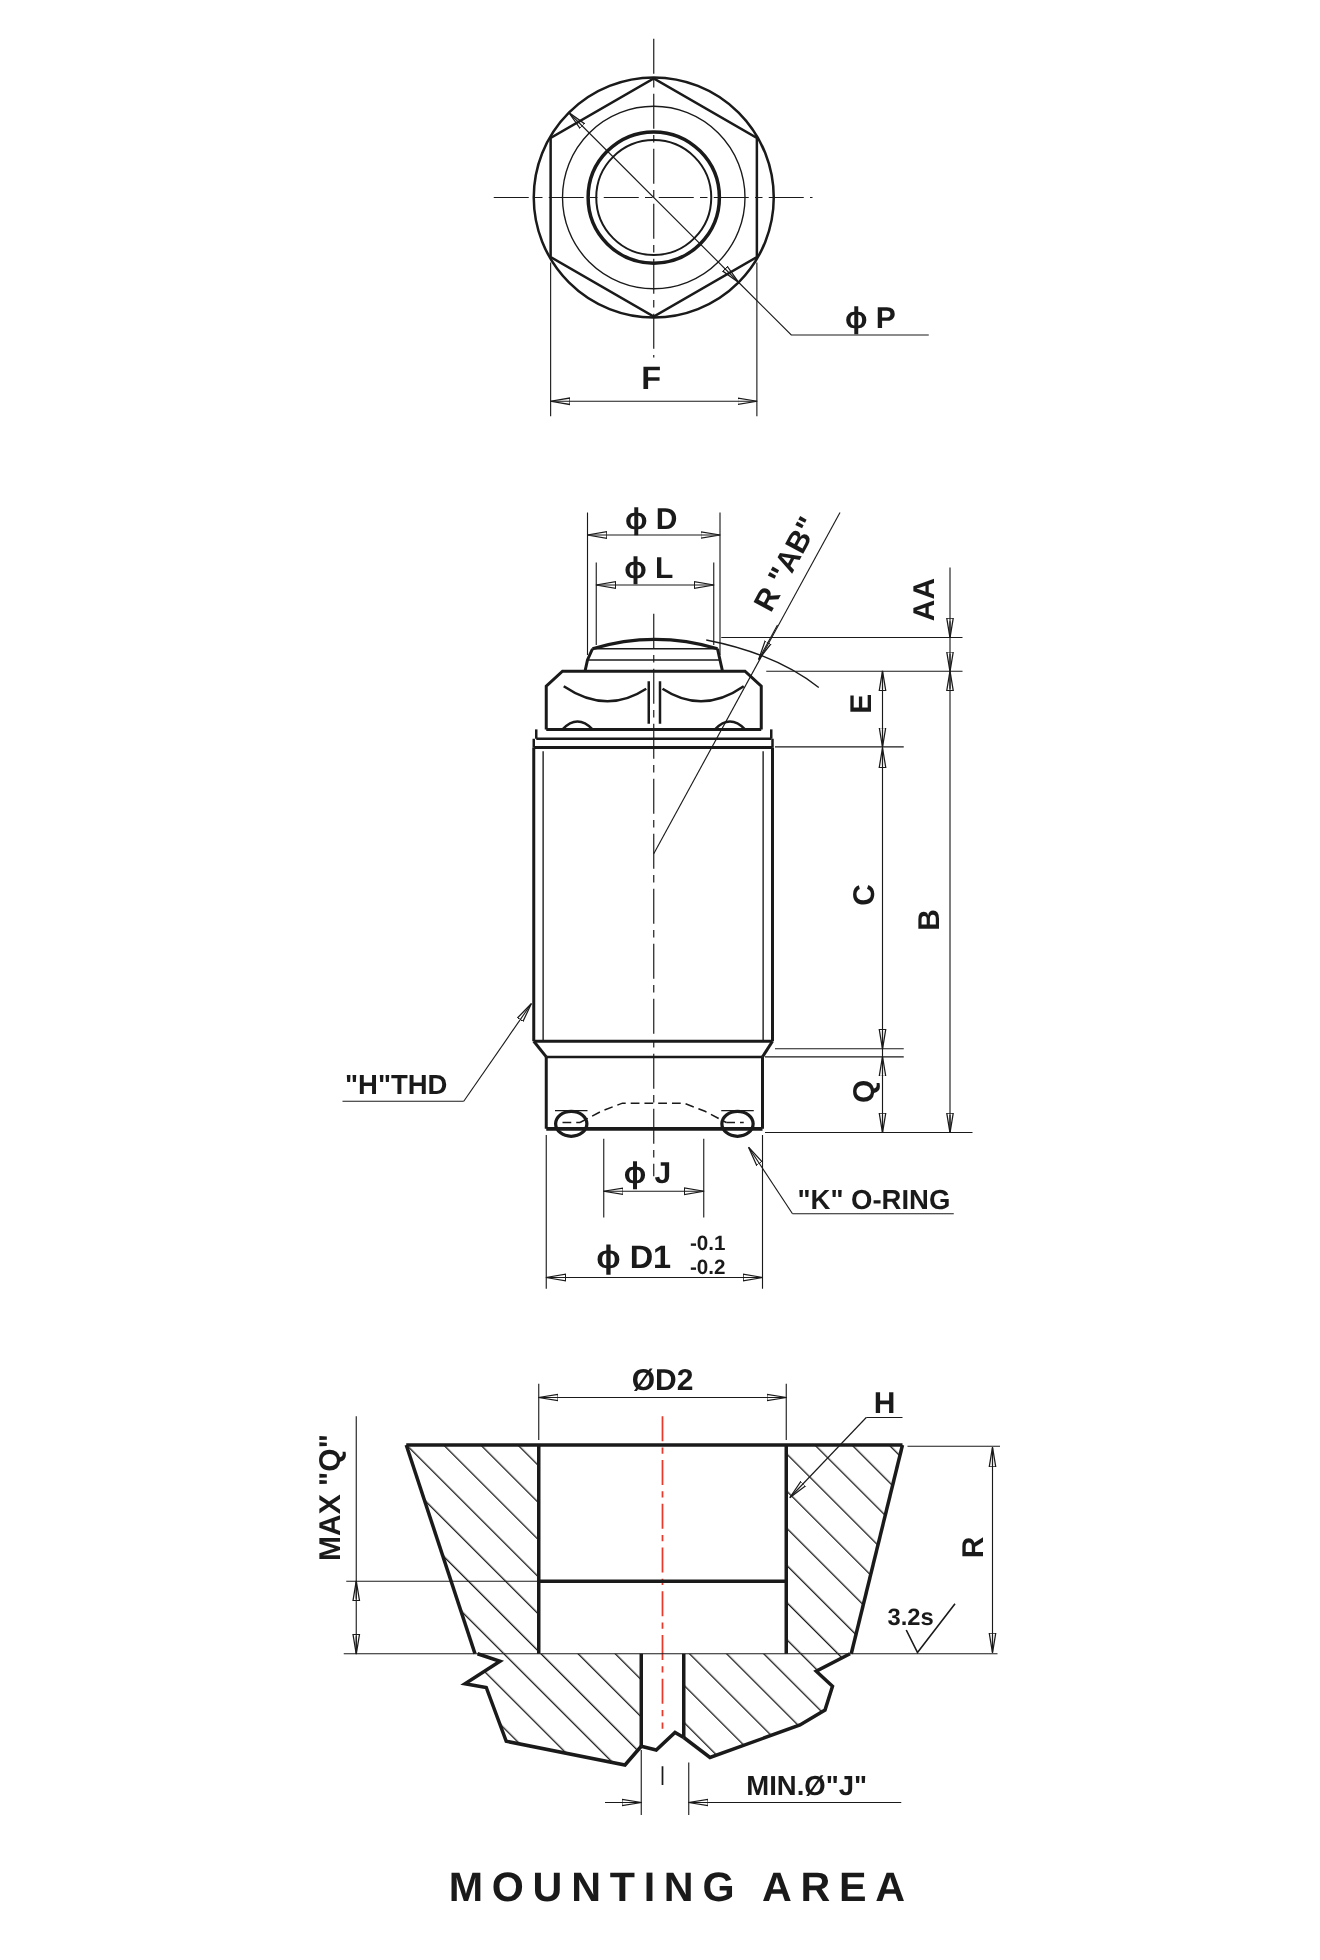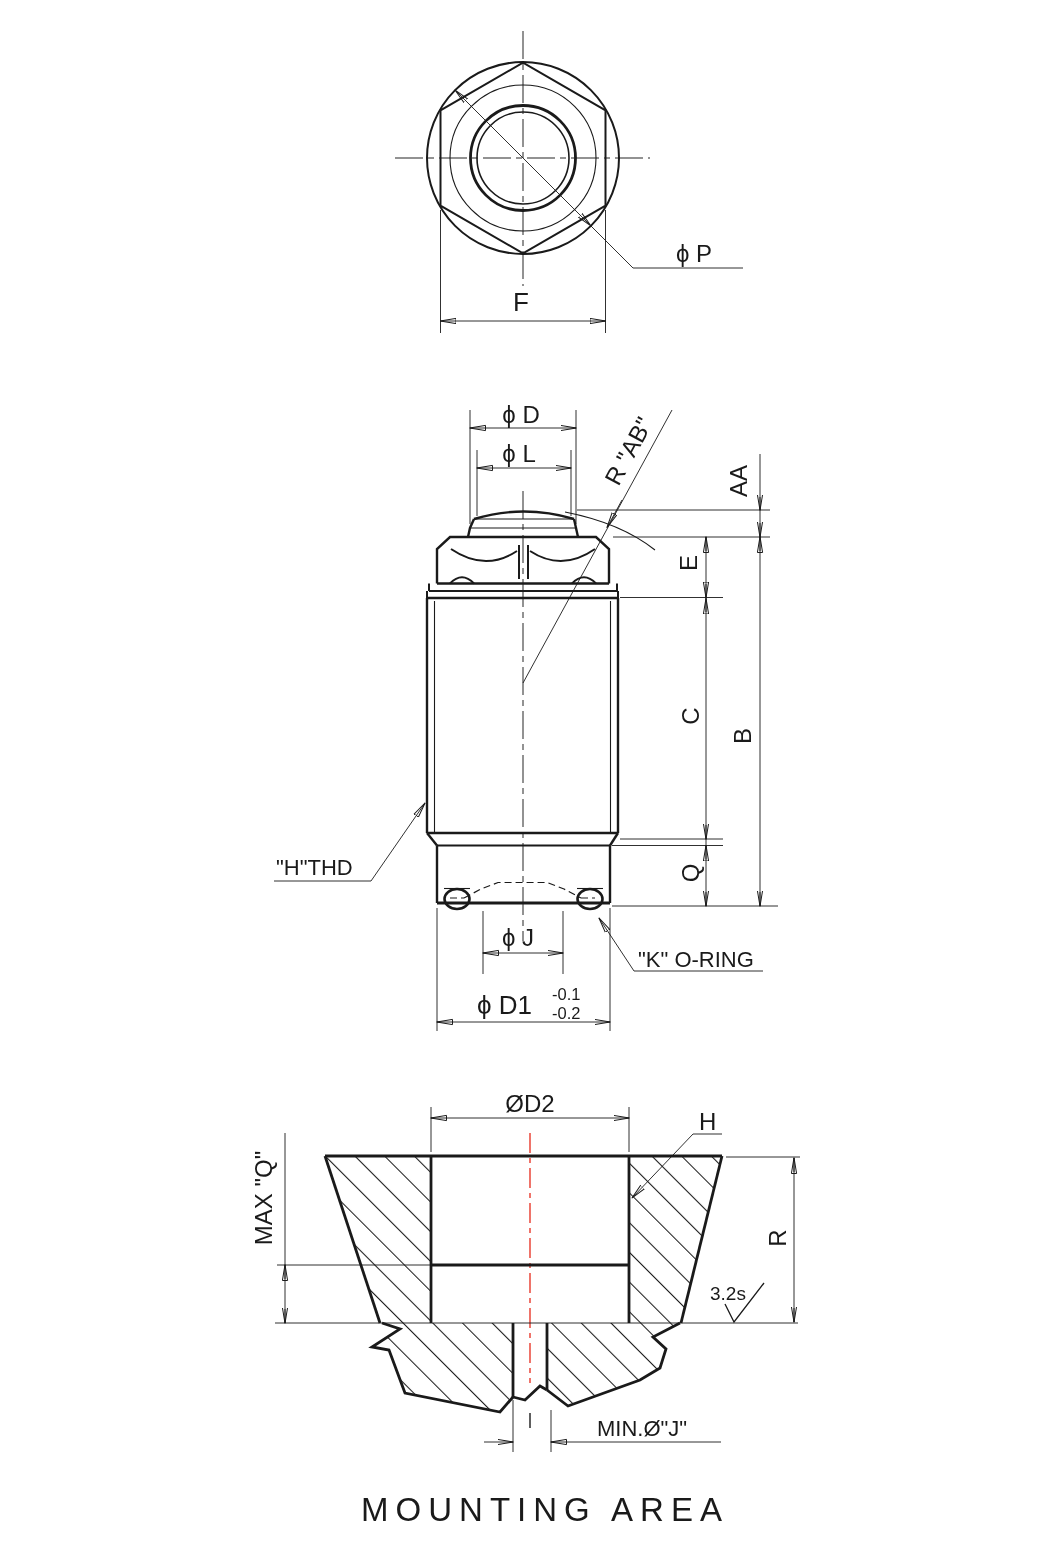--- a/index.html
+++ b/index.html
@@ -1,16 +1,16 @@
 <!DOCTYPE html>
 <html><head>
 <meta charset="utf-8">
 <style>
   html,body{margin:0;padding:0;background:#ffffff;}
-  .page{width:1056px;height:1568px;background:#ffffff;position:relative;overflow:hidden;}
+  .page{width:1056px;height:1568px;background:#ffffff;position:relative;overflow:hidden;font-weight:bold;}
   svg{display:block;}
   line,path,polyline,circle,ellipse,rect{stroke:#1a1a1a;fill:none;}
   .xthin{stroke-width:0.9;}
   .thin{stroke-width:1.1;}
   .med{stroke-width:2;}
   .thick{stroke-width:2.4;}
   .xthick{stroke-width:2.8;}
   .cl{stroke-width:0.95;stroke-dasharray:28 5 6 5;}
   .clred{stroke:#e8392b;stroke-width:1.4;stroke-dasharray:20 5 5 5;}
   .dashed{stroke-width:1.2;stroke-dasharray:7 4;}

